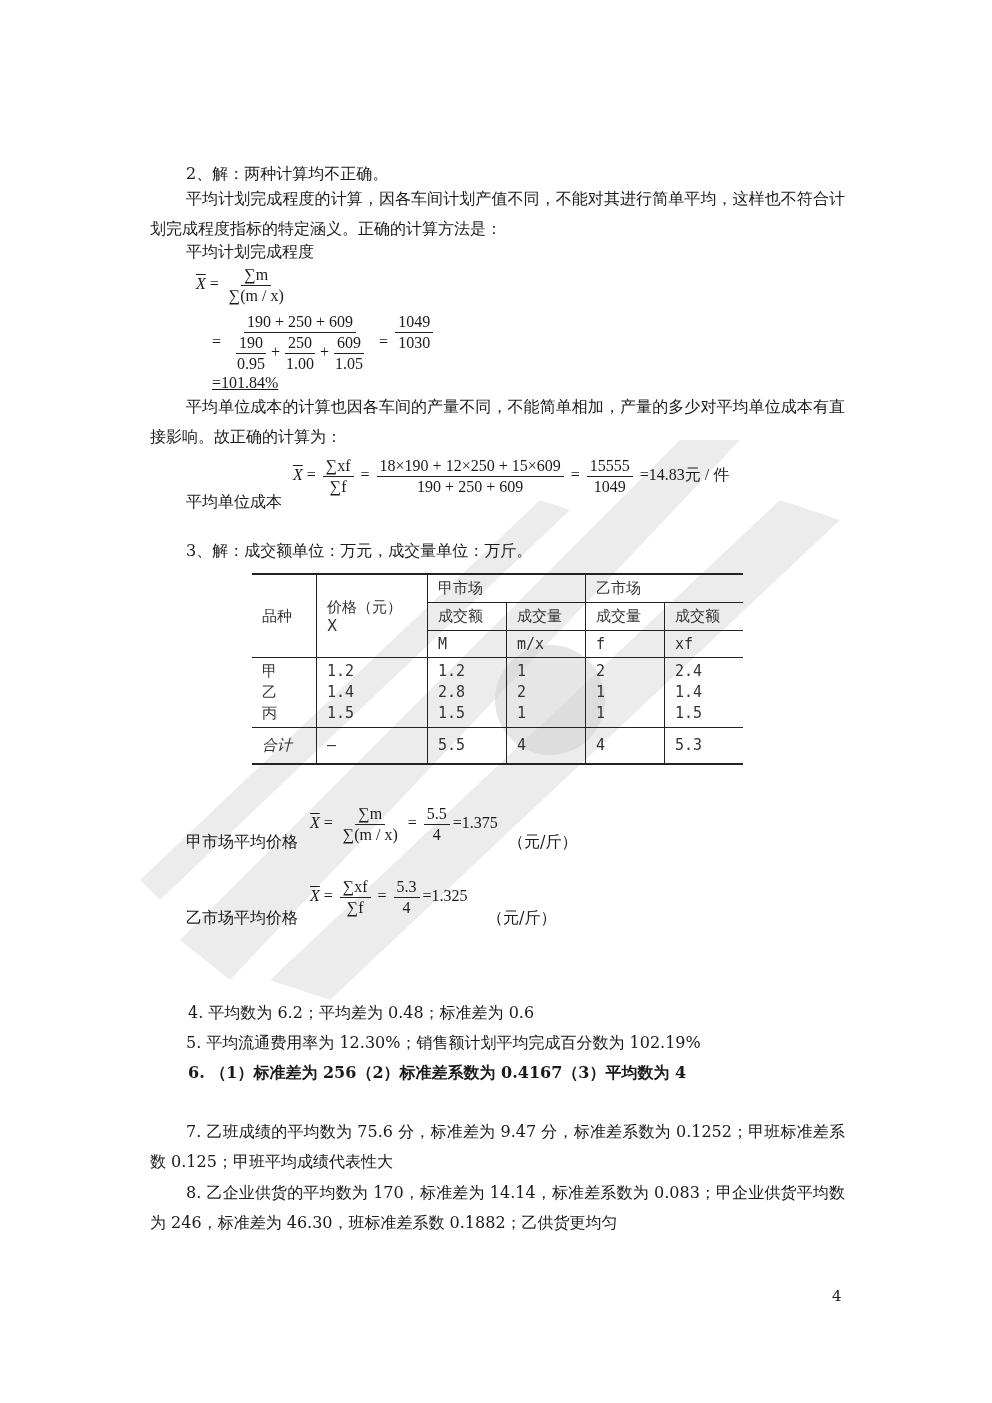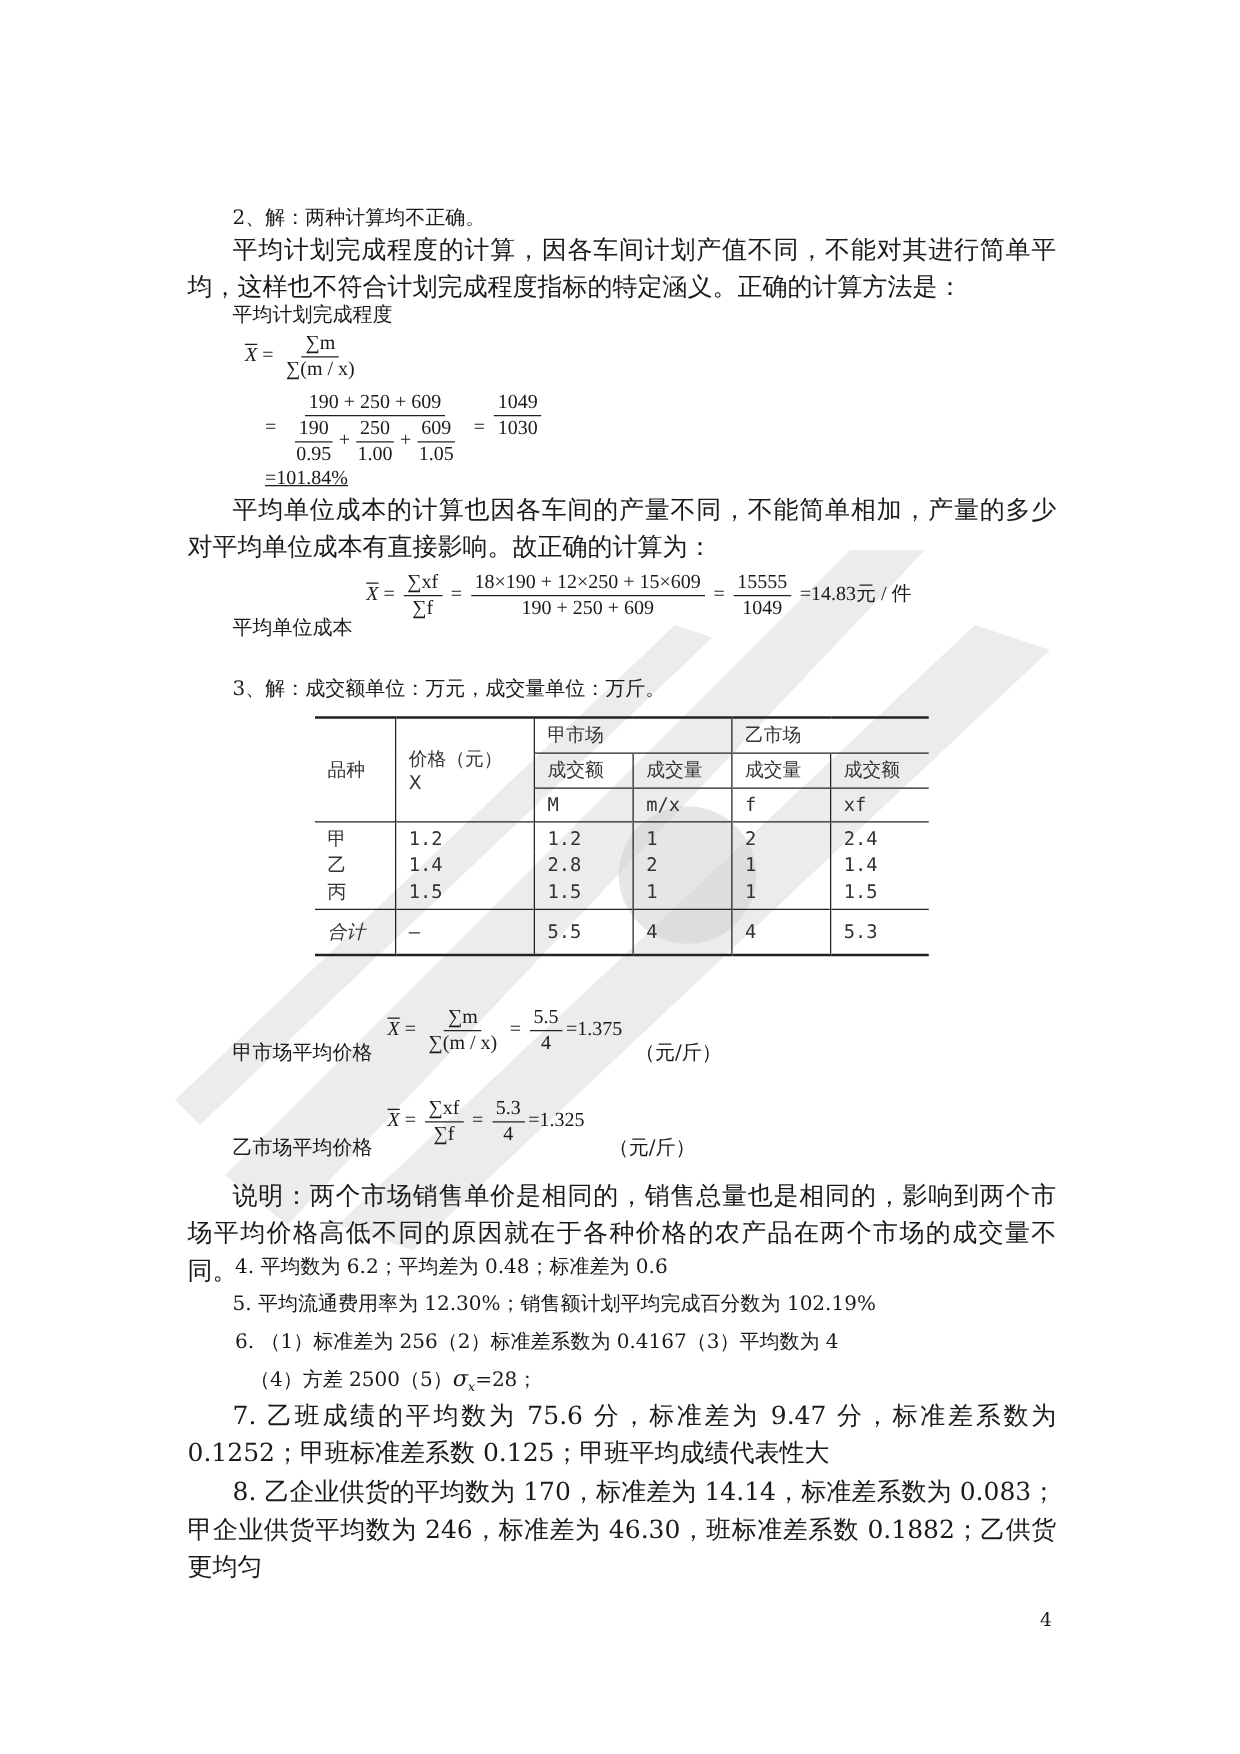--- a/index.html
+++ b/index.html
@@ -1,21 +1,21 @@
 <!DOCTYPE html>
 <html><head>
 <meta charset="utf-8">
 <style>
   html, body { margin: 0; padding: 0; background: #ffffff; }
   body { width: 992px; height: 1403px; position: relative; overflow: hidden;
          font-family: "DejaVu Serif", "Liberation Serif", serif; color: #1a1a1a; }
   .page { position: absolute; left: 0; top: 0; width: 992px; height: 1403px; }
   .watermark { position: absolute; left: 120px; top: 380px; width: 760px; height: 620px; pointer-events: none; }
   .line { position: absolute; font-size: 16px; line-height: 22px; white-space: nowrap; }
-  .para { position: absolute; left: 150px; width: 695px; font-size: 20px; line-height: 30px; text-indent: 36px; text-align: justify; }
+  .para { position: absolute; left: 150px; width: 695px; font-size: 16px; line-height: 30px; text-indent: 36px; text-align: justify; }
   .math { font-family: "Liberation Serif", "DejaVu Serif", serif; font-size: 16px; }
   .frac { display: inline-flex; flex-direction: column; align-items: center; vertical-align: middle; margin: 0 3px; }
   .frac .num { border-bottom: 1px solid #222; padding: 0 3px; line-height: 20px; }
   .frac .den { padding: 0 3px; line-height: 20px; }
   .abs { position: absolute; }
   .xbar { text-decoration: overline; font-style: italic; }
   i { font-style: italic; }
   table.tbl { position: absolute; left: 252px; top: 573px; border-collapse: collapse;
               font-family: "DejaVu Sans Mono", "Liberation Mono", monospace; font-size: 15px; color: #333; }
   table.tbl td { padding: 4px 10px; vertical-align: top; }
@@ -176,25 +176,21 @@
         <span class="den">∑f</span>
       </span> =
     <span class="frac">
         <span class="num">5.3</span>
         <span class="den">4</span>
       </span><span>=1.325</span>
   </div>
   <div class="line" style="left:186px; top:907px;">乙市场平均价格</div>
   <div class="line" style="left:487px; top:907px;">（元/斤）</div>
 
-  <div class="para" style="top:941px;">说明：两个市场销售单价是相同的，销售总量也是相同的，影响到两个市场平均价格高低不同的原因就在于各种价格的农产品在两个市场的成交量不同。</div>
 
   <div class="line" style="left:188px; top:1002px;">4. 平均数为 6.2；平均差为 0.48；标准差为 0.6</div>
   <div class="line" style="left:186px; top:1032px;">5. 平均流通费用率为 12.30%；销售额计划平均完成百分数为 102.19%</div>
-  <div class="line" style="left:188px; top:1062px;">6. （1）标准差为 256（2）标准差系数为 0.4167（3）平均数为 4</div>
-  <div class="line" style="left:200px; top:1093px;">
-    <span>（4）方差 2500（5）</span><i style="font-size:18px;">σ</i><sub style="font-size:10px; font-style:italic;">x</sub><span>=28；</span>
-  </div>
+  <div class="line" style="left:188px; top:1062px;font-weight:bold;">6. （1）标准差为 256（2）标准差系数为 0.4167（3）平均数为 4</div>
   <div class="para" style="top:1117px;">7. 乙班成绩的平均数为 75.6 分，标准差为 9.47 分，标准差系数为 0.1252；甲班标准差系数 0.125；甲班平均成绩代表性大</div>
   <div class="para" style="top:1178px;">8.  乙企业供货的平均数为 170，标准差为 14.14，标准差系数为 0.083；甲企业供货平均数为 246，标准差为 46.30，班标准差系数 0.1882；乙供货更均匀</div>
 
   <div class="pagenum">4</div>
 </div>
 
 </body></html>

